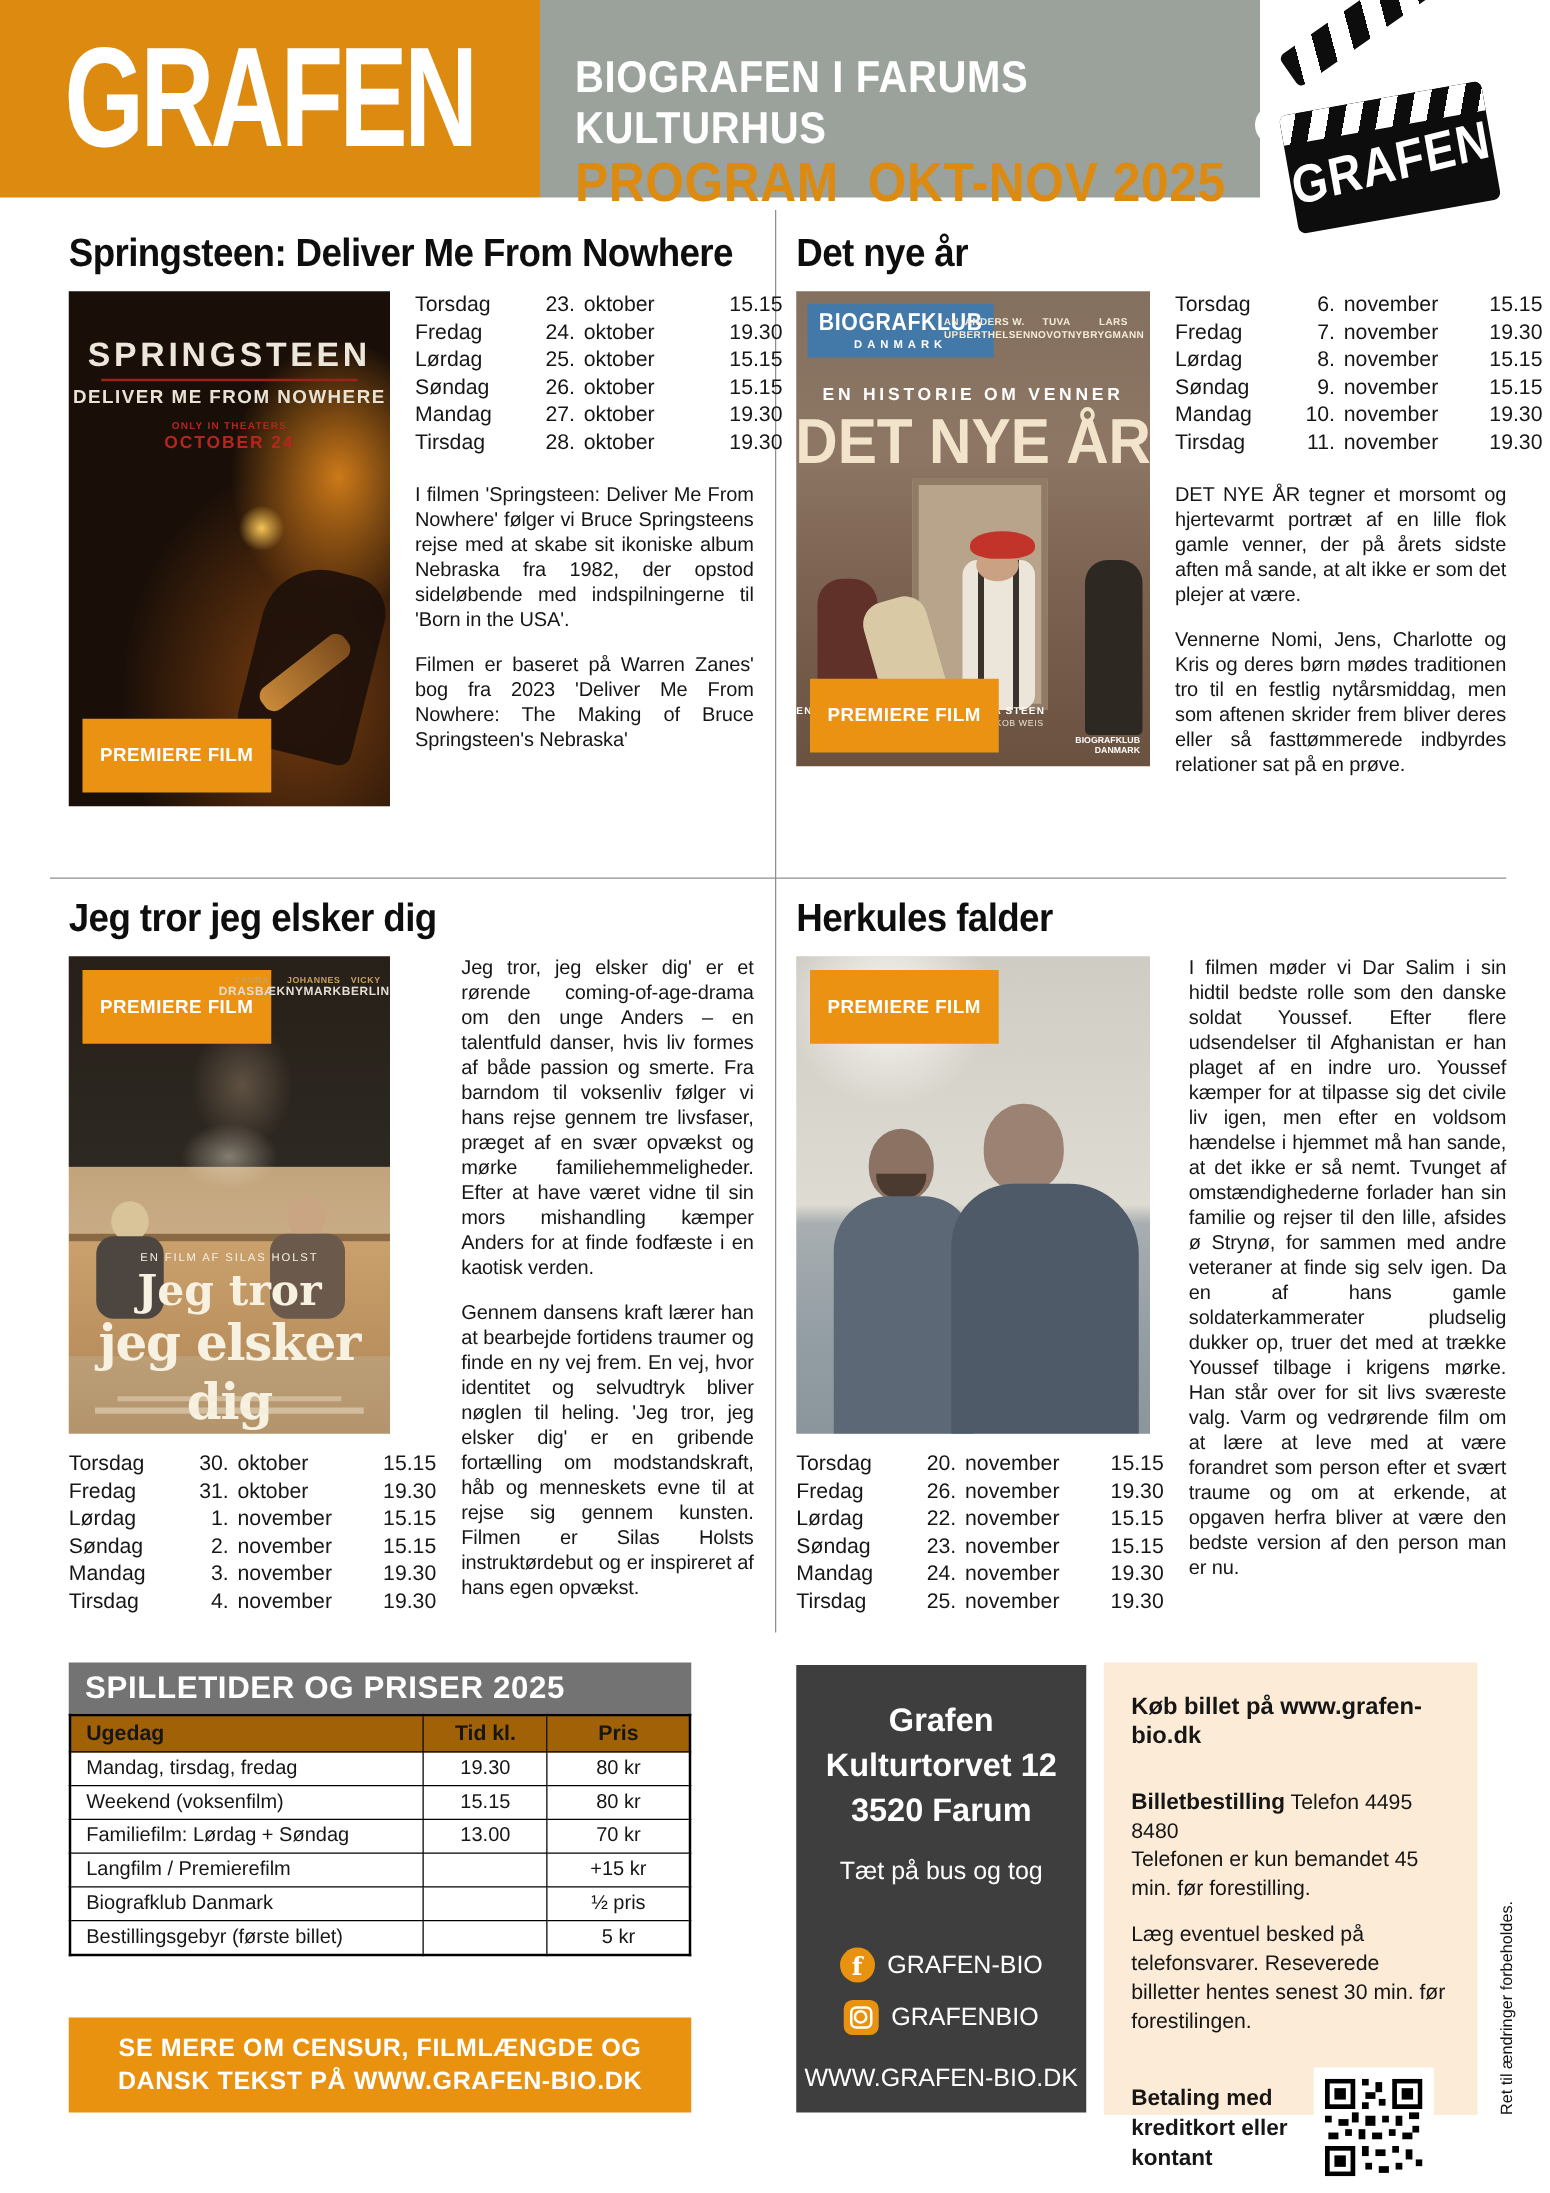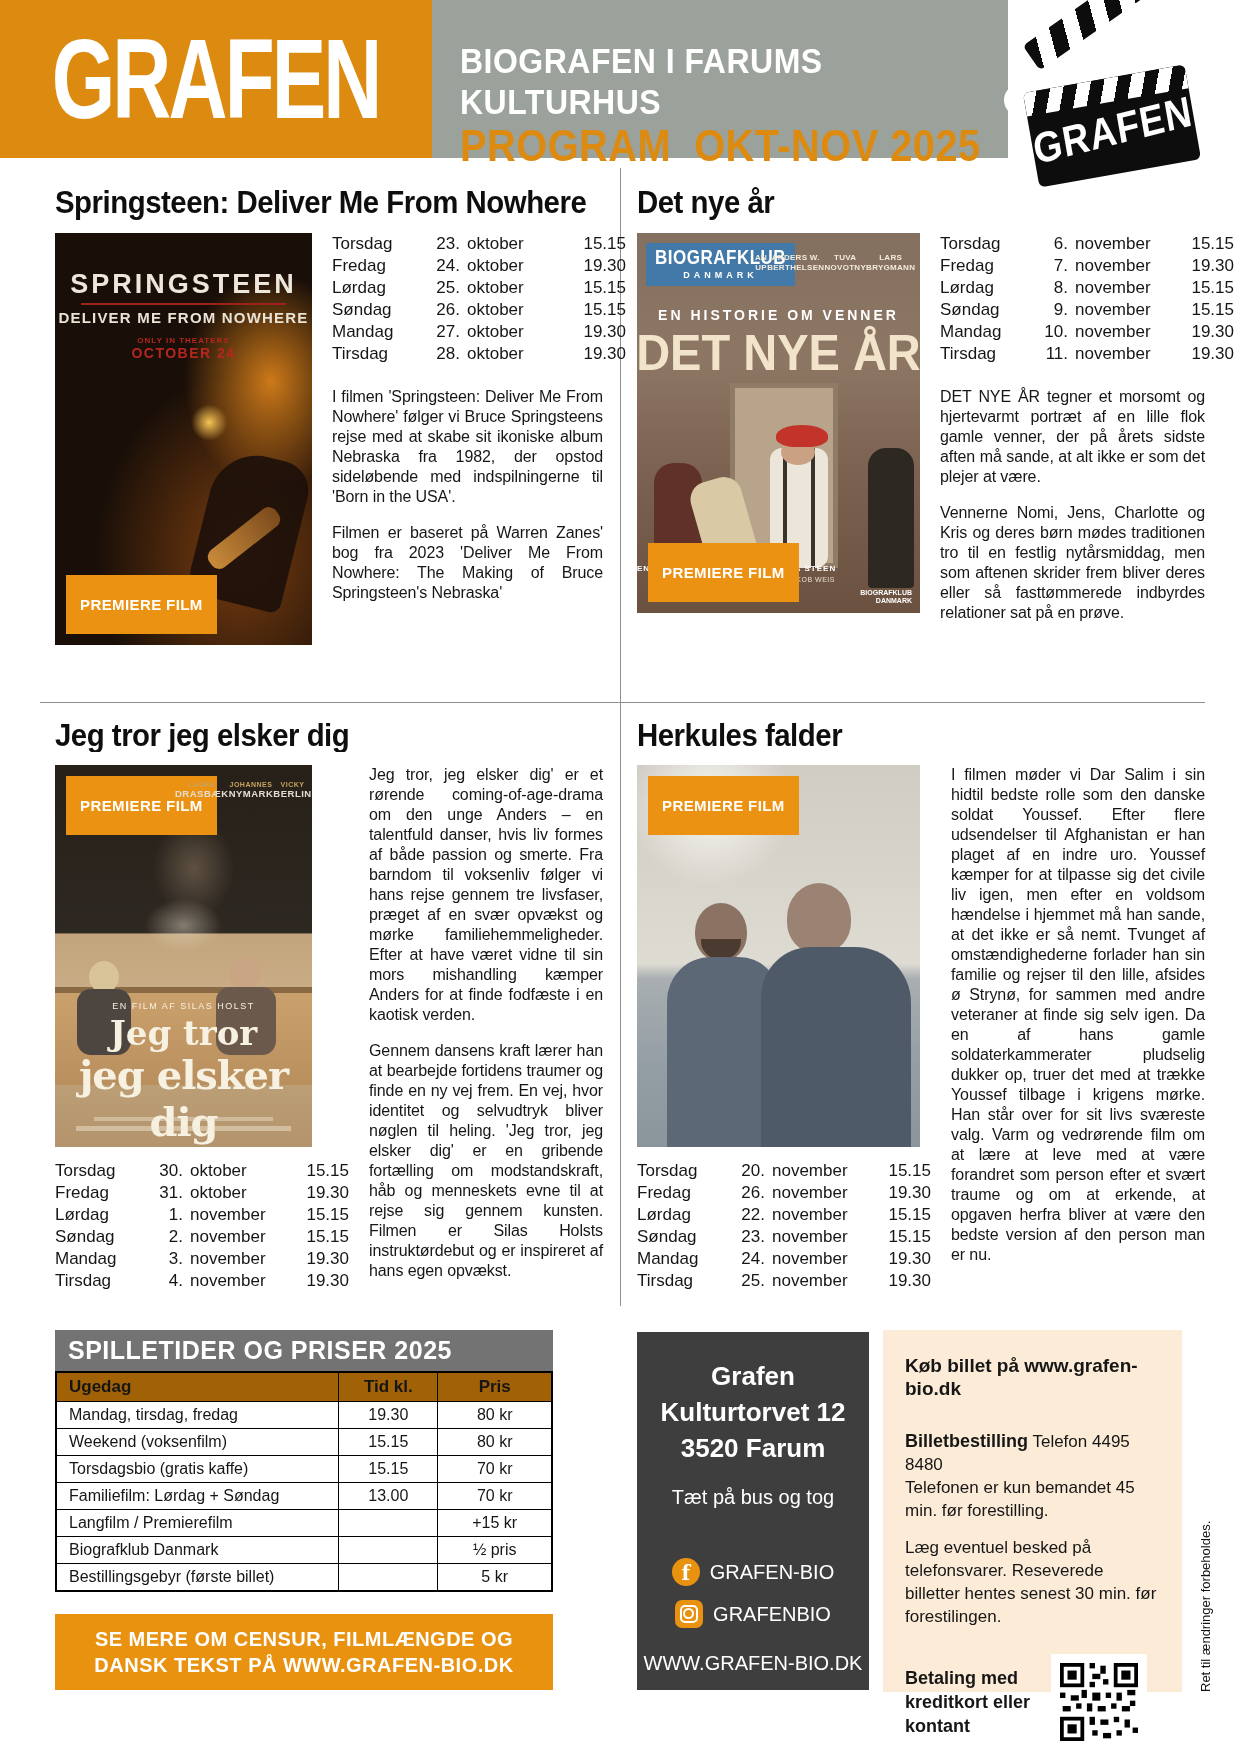--- a/index.html
+++ b/index.html
@@ -490,25 +490,20 @@
 
     <tr>
         <td>Mandag, tirsdag, fredag</td>
         <td class="c">19.30</td>
         <td class="c">80 kr</td>
       </tr>
         <tr>
         <td>Weekend (voksenfilm)</td>
         <td class="c">15.15</td>
         <td class="c">80 kr</td>
-      </tr>
-        <tr>
-        <td>Torsdagsbio (gratis kaffe)</td>
-        <td class="c">15.15</td>
-        <td class="c">70 kr</td>
       </tr>
         <tr>
         <td>Familiefilm: Lørdag + Søndag</td>
         <td class="c">13.00</td>
         <td class="c">70 kr</td>
       </tr>
         <tr>
         <td>Langfilm / Premierefilm</td>
         <td class="c"></td>
         <td class="c">+15 kr</td>

